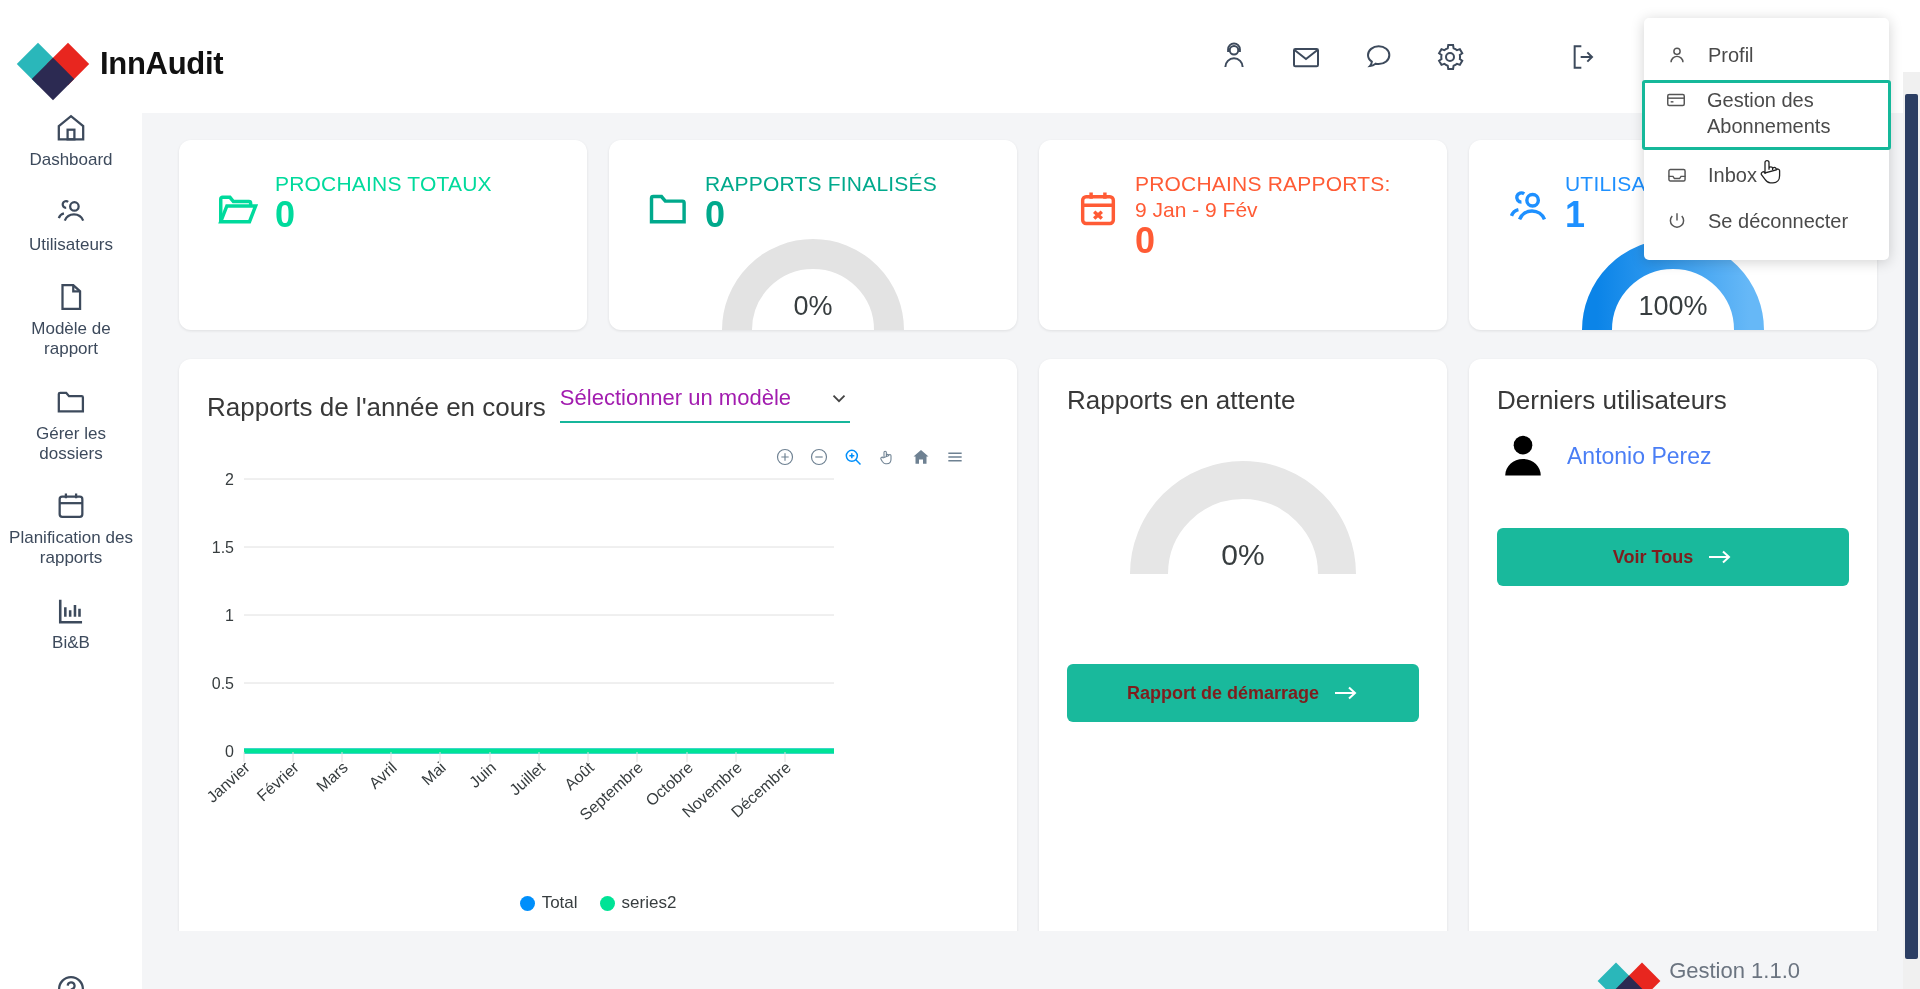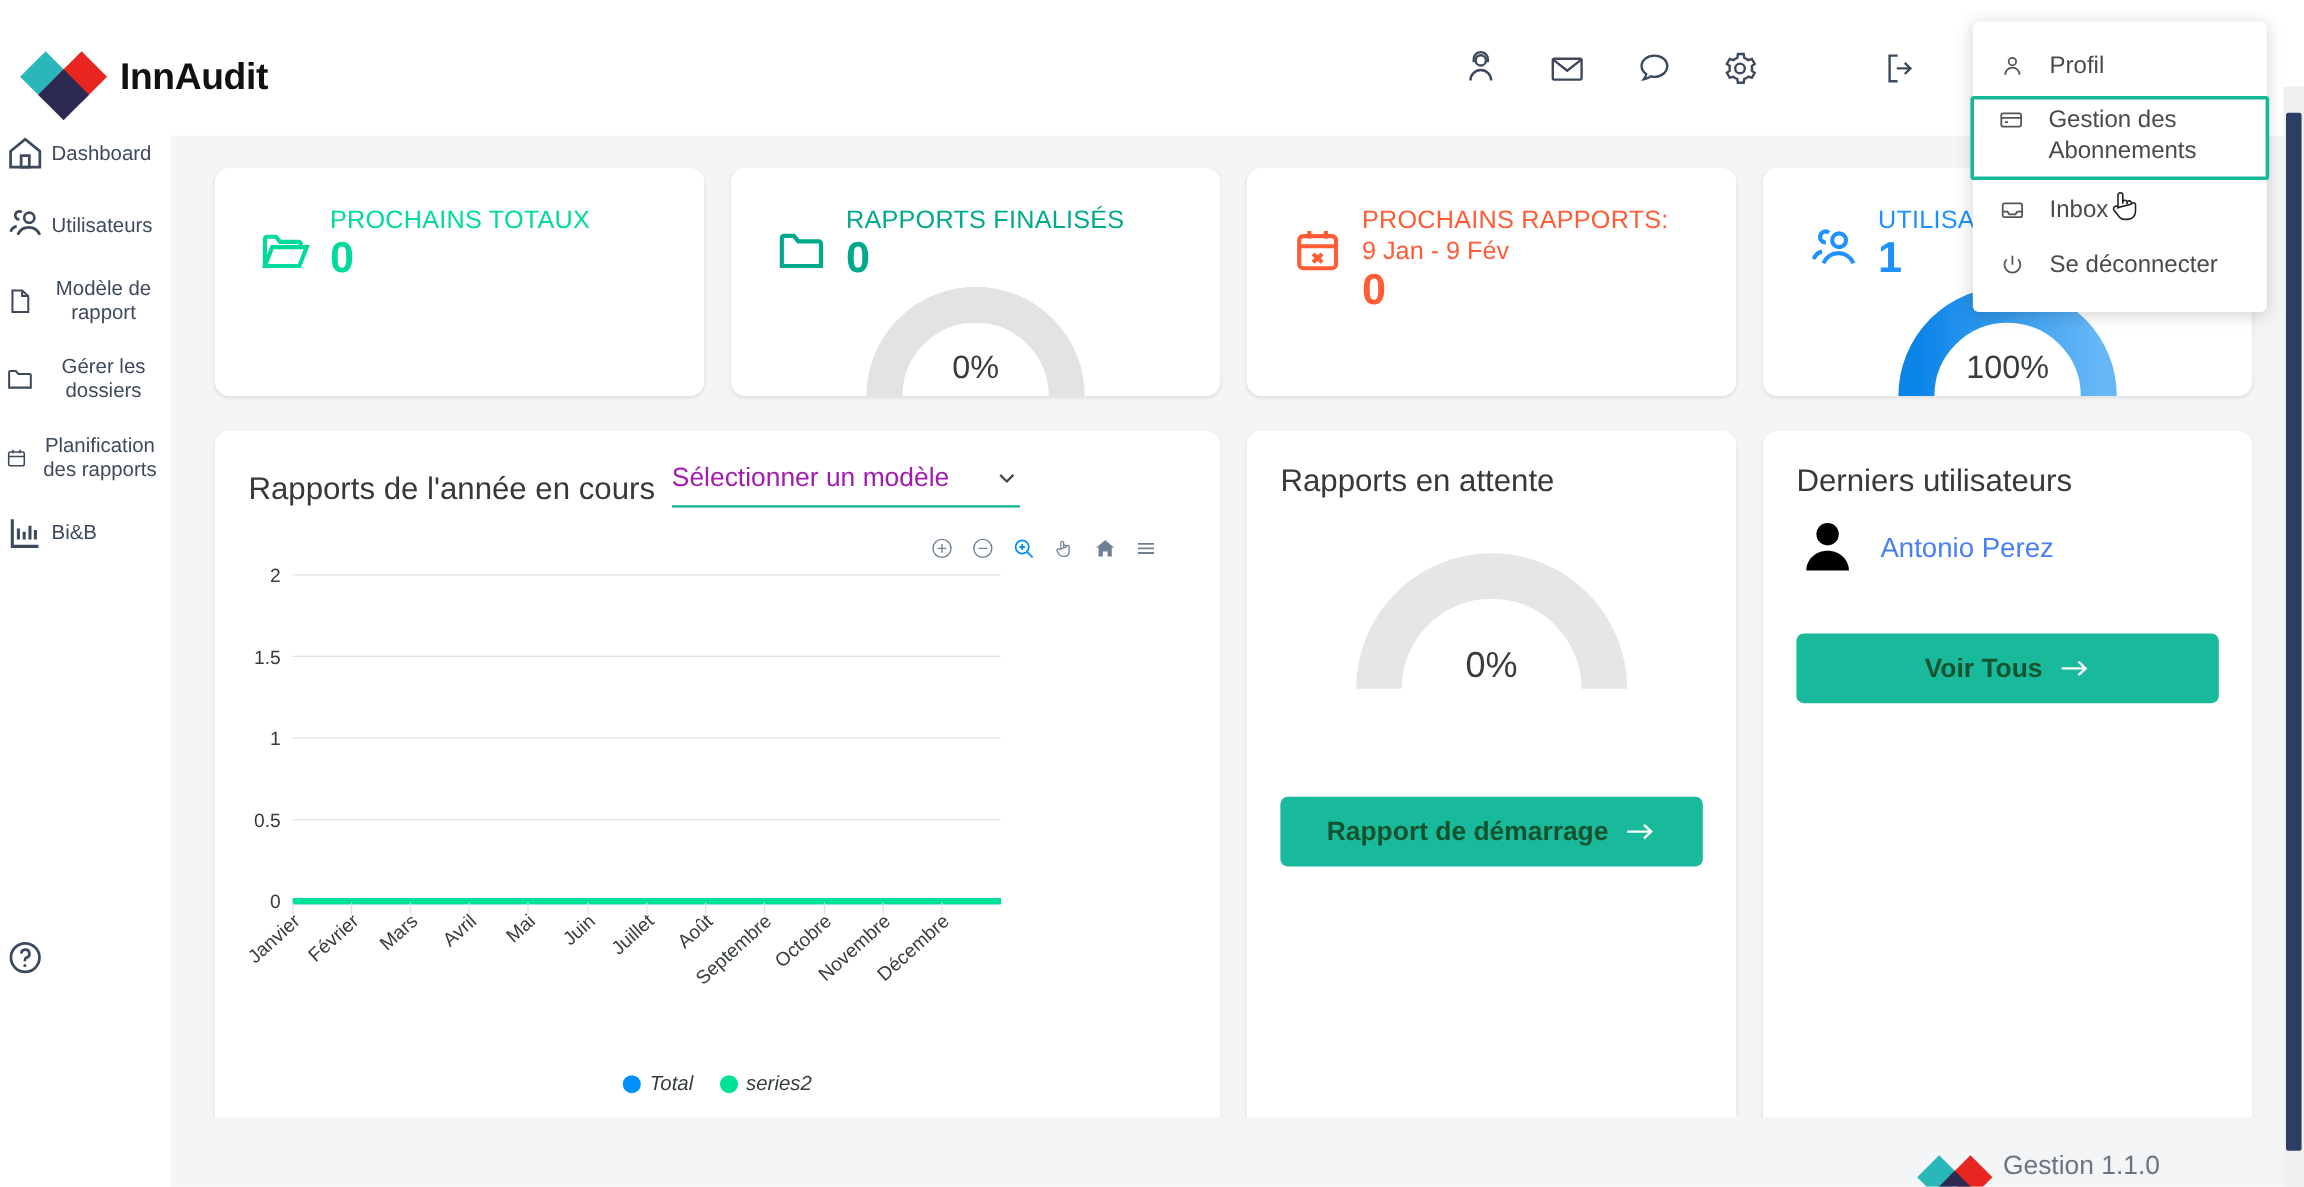--- a/index.html
+++ b/index.html
@@ -43,21 +43,21 @@
     margin: 2px -2px; padding: 4px 20px 8px 20px; background:#fff;
   }
   .cursor-hand { position:absolute; left: 1756px; top: 158px; z-index: 70; width:26px; height:30px; }
 
   
   .sidebar {
     position:absolute; top: 98px; left: 0; width: 142px; height: 891px;
     background:#ffffff; z-index: 20;
   }
   .side-item {
-    display:flex; align-items:center; gap:5px;
+    display:flex; flex-direction:column; align-items:center; gap:5px;
     padding: 13px 4px; cursor:pointer; text-align:center;
   }
   .side-item svg { width: 34px; height: 34px; color:#3d4a5c; }
   .side-label { font-size: 17px; color:#3d4a5c; line-height:1.16; }
   .side-spacer { height: 98px; }
 
   
   .main {
     position:absolute; top: 74px; left: 142px; width: 1778px; height: 915px;
     background:#f4f5f7; border-top-left-radius: 34px; overflow:hidden;
@@ -92,29 +92,29 @@
     padding-bottom: 10px; cursor:pointer;
   }
   .select-val { font-size: 22px; color:#a21caf; }
   .chev { width: 22px; height: 22px; color:#444; }
 
   
   .chart-area { position:absolute; left: 0; top: 80px; width: 838px; height: 500px; }
   .apex-toolbar { position:absolute; right: 52px; top: 8px; display:flex; align-items:center; gap: 14px; }
   .apex-toolbar svg { width: 20px; height: 20px; color:#6e8192; cursor:pointer; }
   .apex-toolbar svg.active { color:#008ffb; }
-  .legend { position:absolute; bottom: 26px; width:100%; display:flex; justify-content:center; gap: 22px; align-items:center;font-style:italic; }
+  .legend { position:absolute; bottom: 26px; width:100%; display:flex; justify-content:center; gap: 22px; align-items:center; }
   .legend-item { display:flex; align-items:center; gap: 7px; cursor:pointer; }
   .legend-dot { width: 15px; height: 15px; border-radius: 50%; }
   .legend-text { font-size: 17px; color:#373d3f; }
 
   
   .btn-primary {
-    background:#19b99c; color:#14532d; border:none; border-radius: 6px;
-    height: 58px; width: 100%; font-size: 22px; font-weight: 700;
+    background:#19b99c; color:#7f1d1d; border:none; border-radius: 6px;
+    height: 58px; width: 100%; font-size: 18px; font-weight: 700;
     display:flex; align-items:center; justify-content:center; gap: 14px; cursor:pointer;
     font-family: "Liberation Sans", sans-serif;
   }
   .btn-arrow { width: 26px; height: 18px; }
 
   .user-row { display:flex; align-items:center; gap: 18px; margin-top: 14px; }
   .avatar { width: 52px; height: 52px; color:#000; }
   .user-name { font-size: 23px; color:#4a7ef5; cursor:pointer; }
 
   

